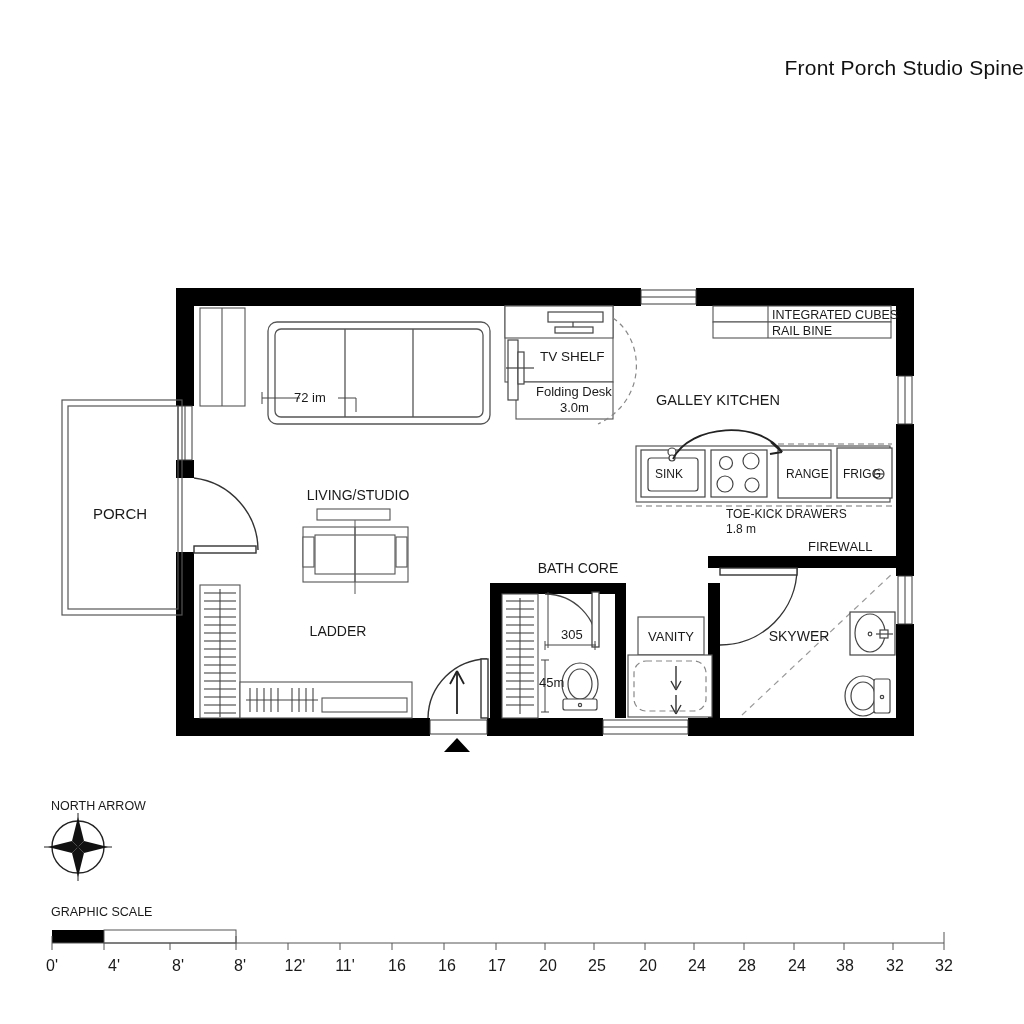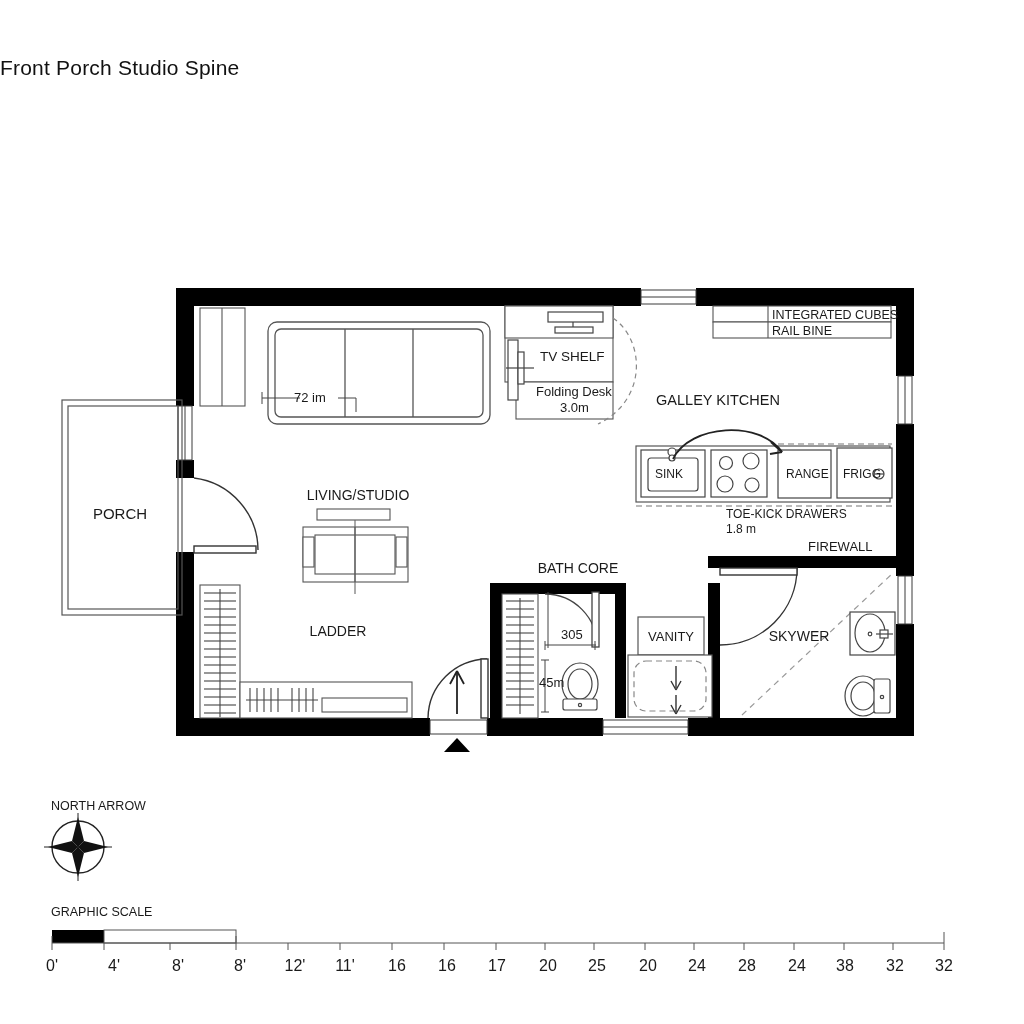--- a/index.html
+++ b/index.html
@@ -7,21 +7,21 @@
   body{
     width:1024px;height:1024px;
     font-family:"Liberation Sans","DejaVu Sans",sans-serif;
     color:#1a1a1a;
     position:relative;
     overflow:hidden;
   }
   #sheet{position:absolute;left:0;top:0;width:1024px;height:1024px;}
   .txt{position:absolute;white-space:nowrap;}
   #title{
-    left:0;top:56px;width:1024px;text-align:left;
+    left:0;top:56px;width:1024px;text-align:right;
     font-size:21px;color:#111;letter-spacing:.2px;
   }
   svg{position:absolute;left:0;top:0;width:1024px;height:1024px;}
   text{font-family:"Liberation Sans","DejaVu Sans",sans-serif;fill:#1a1a1a;}
 </style>
 </head>
 <body>
 
 <div id="sheet">
 

